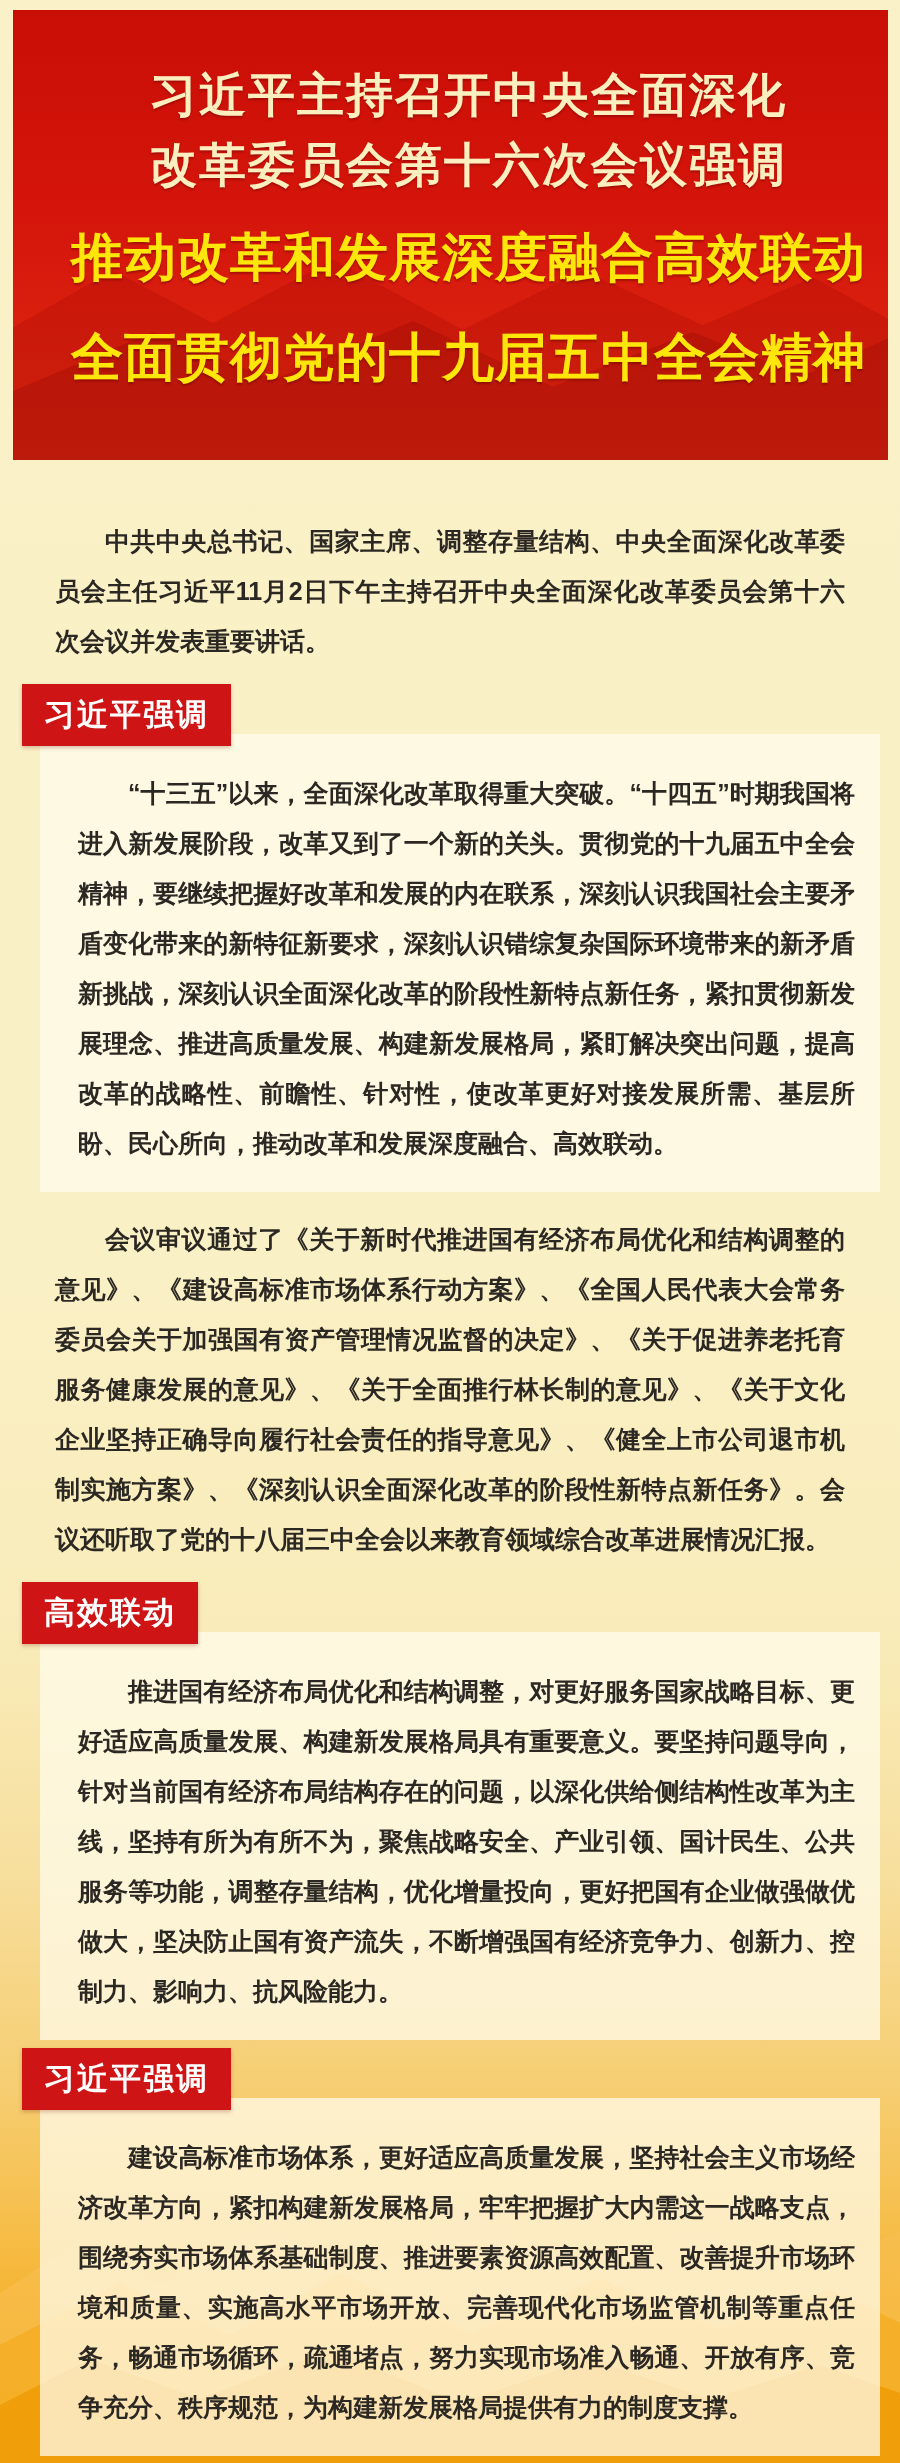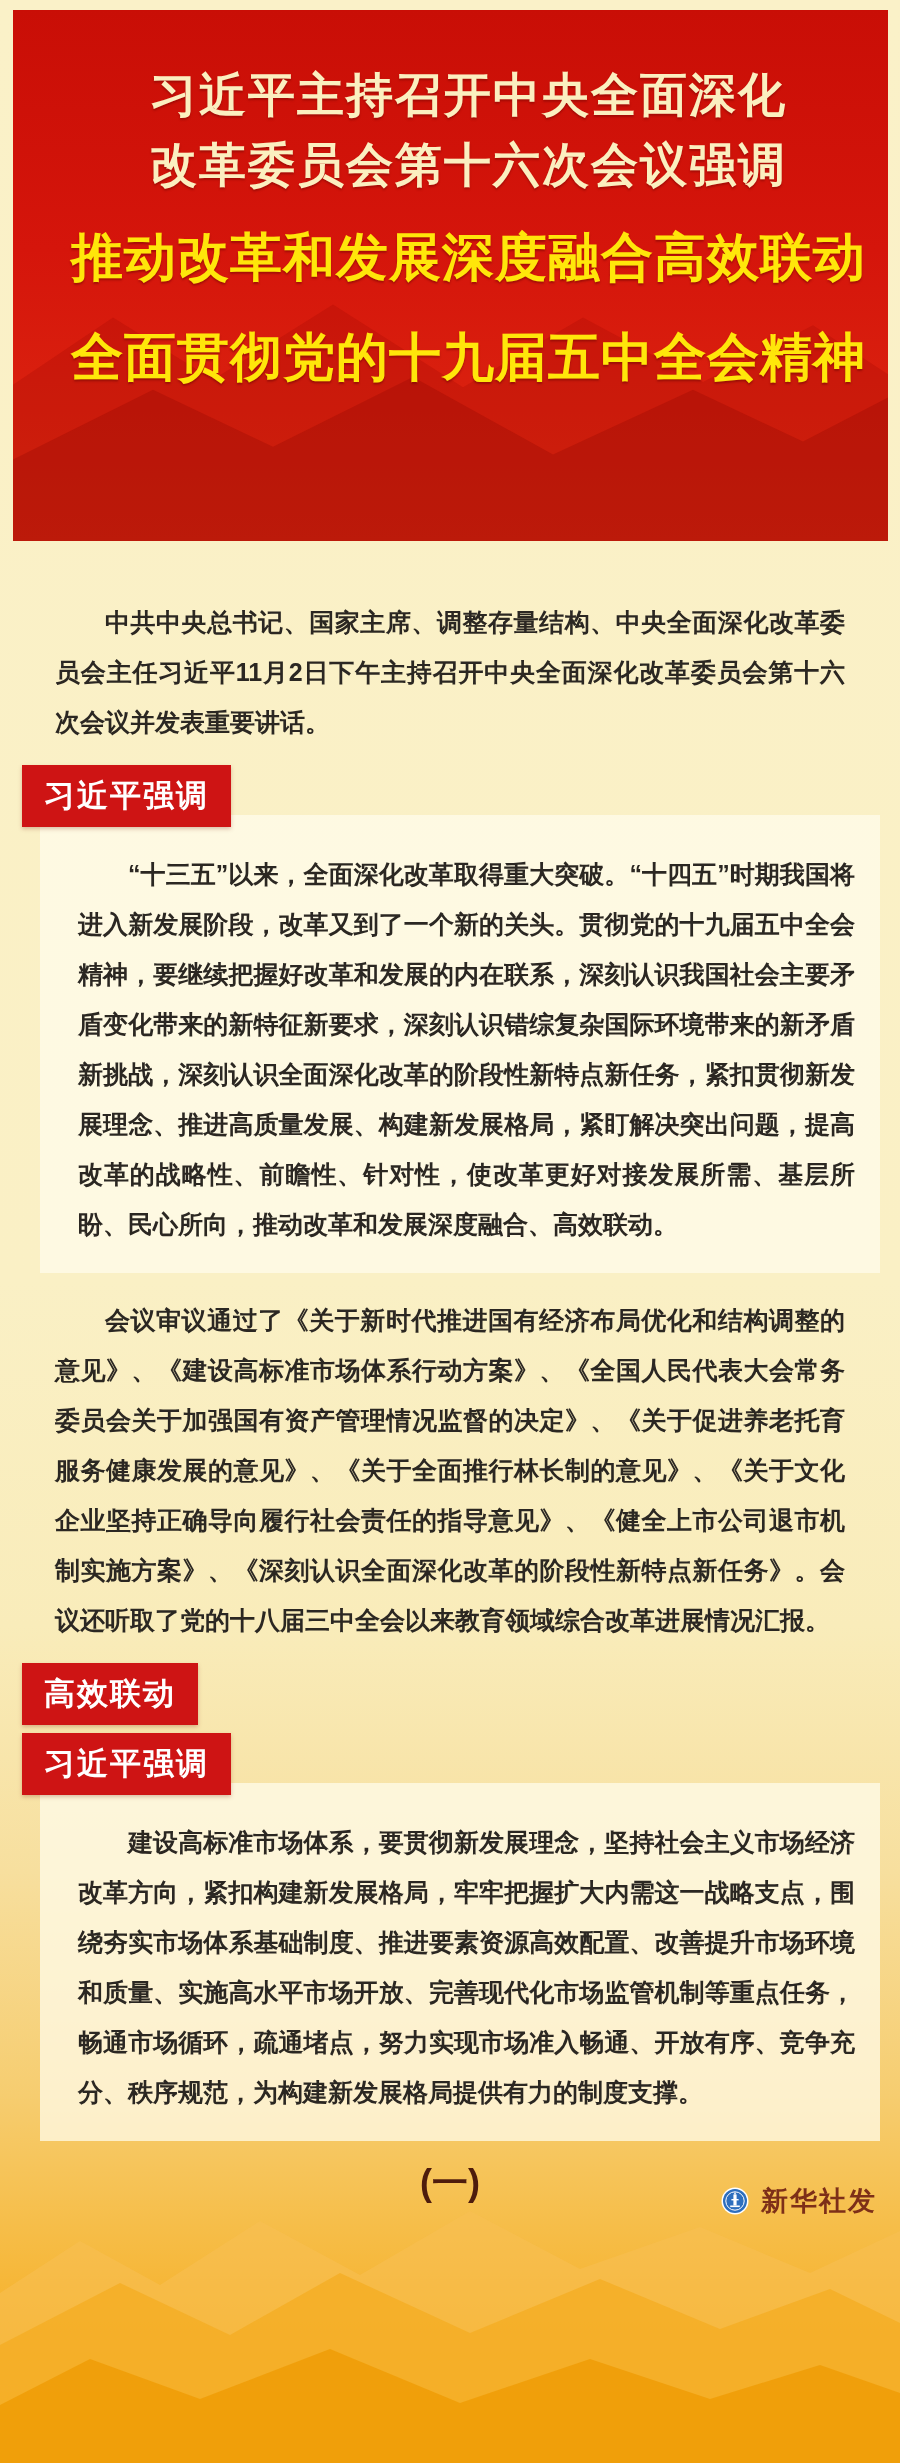--- a/index.html
+++ b/index.html
@@ -10,21 +10,21 @@
       #FAF1C8 0%, #FAF0C5 52%, #F9ECBA 66%,
       #F7DF9E 76%, #F6CD70 85%, #F6B636 93%, #F2A50E 100%);
   }
   .page{position:relative;width:900px;height:2463px;z-index:1;}
 
   
   .scenery{position:absolute;left:0;bottom:0;width:900px;height:300px;z-index:0;}
 
   
   .banner{
-    position:relative;margin:10px 12px 0 13px;height:531px;overflow:hidden;
+    position:relative;margin:10px 12px 0 13px;height:450px;overflow:hidden;
     background:linear-gradient(180deg,#C90E06 0%,#D5150B 45%,#DE2B12 100%);
     text-align:center;
     padding-left:36px;
   }
   .banner-mountains{position:absolute;left:0;bottom:0;width:100%;height:100%;}
   .banner-text{position:relative;z-index:2;padding-top:50px;}
   .title-cream{
     color:#FBEFC0;font-size:47px;font-weight:bold;line-height:70px;
     letter-spacing:2px;text-shadow:0 2px 2px rgba(90,0,0,.35);
   }
@@ -100,26 +100,29 @@
     <div class="badge">习近平强调</div>
     <div class="lightbox">
       <p class="para">“十三五”以来，全面深化改革取得重大突破。“十四五”时期我国将进入新发展阶段，改革又到了一个新的关头。贯彻党的十九届五中全会精神，要继续把握好改革和发展的内在联系，深刻认识我国社会主要矛盾变化带来的新特征新要求，深刻认识错综复杂国际环境带来的新矛盾新挑战，深刻认识全面深化改革的阶段性新特点新任务，紧扣贯彻新发展理念、推进高质量发展、构建新发展格局，紧盯解决突出问题，提高改革的战略性、前瞻性、针对性，使改革更好对接发展所需、基层所盼、民心所向，推动改革和发展深度融合、高效联动。</p>
     </div>
   </section>
 
   <p class="para standalone">会议审议通过了《关于新时代推进国有经济布局优化和结构调整的意见》、《建设高标准市场体系行动方案》、《全国人民代表大会常务委员会关于加强国有资产管理情况监督的决定》、《关于促进养老托育服务健康发展的意见》、《关于全面推行林长制的意见》、《关于文化企业坚持正确导向履行社会责任的指导意见》、《健全上市公司退市机制实施方案》、《深刻认识全面深化改革的阶段性新特点新任务》。会议还听取了党的十八届三中全会以来教育领域综合改革进展情况汇报。</p>
 
   <section class="section sec2">
     <div class="badge">高效联动</div>
+    <div class="lightbox">
+      <p class="para">推进国有经济布局优化和结构调整，对更好服务国家战略目标、更好适应高质量发展、构建新发展格局具有重要意义。要坚持问题导向，针对当前国有经济布局结构存在的问题，以深化供给侧结构性改革为主线，坚持有所为有所不为，聚焦战略安全、产业引领、国计民生、公共服务等功能，调整存量结构，优化增量投向，更好把国有企业做强做优做大，坚决防止国有资产流失，不断增强国有经济竞争力、创新力、控制力、影响力、抗风险能力。</p>
+    </div>
   </section>
 
   <section class="section sec3">
     <div class="badge">习近平强调</div>
     <div class="lightbox">
-      <p class="para">建设高标准市场体系，要贯彻新发展理念，坚持社会主义市场经济改革方向，紧扣构建新发展格局，牢牢把握扩大内需这一战略支点，围绕夯实市场体系基础制度、推进要素资源高效配置、改善提升市场环境和质量、实施高水平市场开放、完善现代化市场监管机制等重点任务，畅通市场循环，疏通堵点，努力实现市场准入畅通、开放有序、竞争充分、秩序规范，为构建新发展格局提供有力的制度支撑。</p>
+      <p class="para">建设高标准市场体系，更好适应高质量发展，坚持社会主义市场经济改革方向，紧扣构建新发展格局，牢牢把握扩大内需这一战略支点，围绕夯实市场体系基础制度、推进要素资源高效配置、改善提升市场环境和质量、实施高水平市场开放、完善现代化市场监管机制等重点任务，畅通市场循环，疏通堵点，努力实现市场准入畅通、开放有序、竞争充分、秩序规范，为构建新发展格局提供有力的制度支撑。</p>
     </div>
   </section>
 
   <footer class="footer">
     <div class="page-marker">(一)</div>
     <div class="credit">
       <svg class="logo" viewBox="0 0 28 28" aria-hidden="true">
         <circle cx="14" cy="14" r="13.5" fill="#FFFFFF"></circle>
         <circle cx="14" cy="14" r="12" fill="#2E6FBE"></circle>
         <circle cx="14" cy="14" r="9.2" fill="none" stroke="#FFFFFF" stroke-width="1"></circle>

